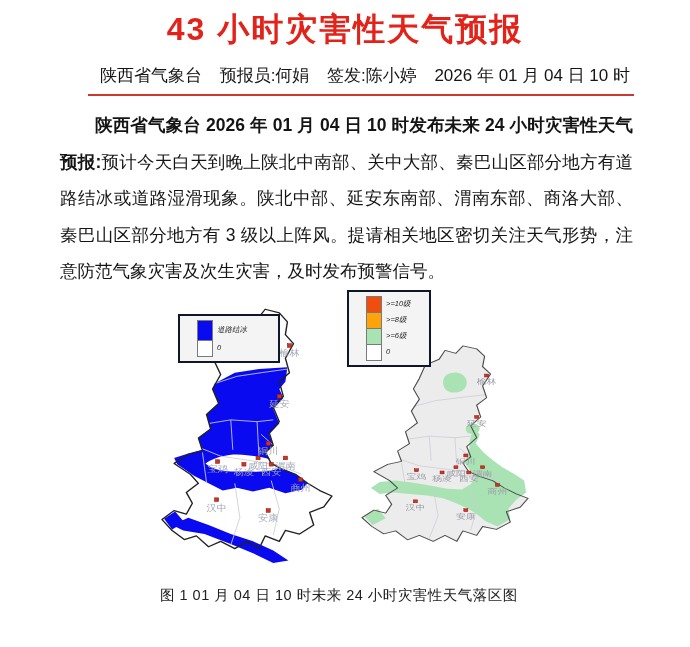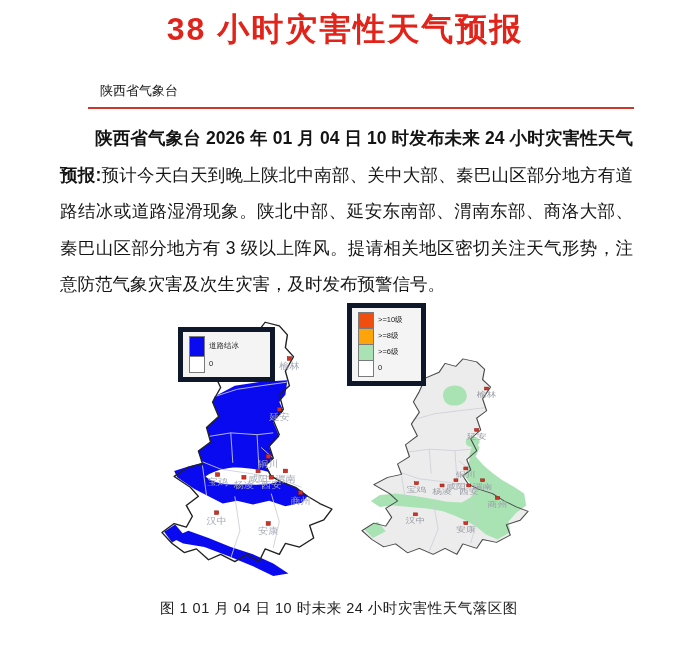--- a/index.html
+++ b/index.html
@@ -7,58 +7,61 @@
     width:690px;height:647px;background:#ffffff;overflow:hidden;
     font-family:"Liberation Sans","DejaVu Sans",sans-serif;
     -webkit-font-smoothing:antialiased;
   }
   .page-title{
     margin:6px 0 0;text-align:center;
     font-size:32px;font-weight:700;letter-spacing:2px;
     color:#e2231a;line-height:46px;
   }
   .meta-row{
-    margin:30px 56px 0 88px;padding:0 4px 7px 12px;
+    margin:12px 56px 0 88px;padding:0 4px 7px 12px;
     border-bottom:2px solid #cf372c;
     display:flex;justify-content:space-between;align-items:flex-end;
-    font-size:13px;color:#151515;white-space:nowrap;
+    font-size:17px;color:#151515;white-space:nowrap;
   }
   .body-para{
     margin:11px 57px 0 60px;
     font-size:17.5px;line-height:36.5px;color:#141414;
     text-align:justify;text-indent:2em;
   }
   .body-para .lead{font-weight:700;}
   .figure{position:relative;width:400px;height:282px;margin:6px 0 0 160px;}
   .map-left{position:absolute;left:0;top:6px;width:182px;height:272px;}
   .map-right{position:absolute;left:200px;top:44px;width:178px;height:222px;}
   .legend{
-    position:absolute;z-index:5;background:#f4f4f4;border:5px solid #0f172a;
-    padding:4px 7px 5px 6px;box-shadow:0 0 0 0 transparent;
+    position:absolute;z-index:5;background:#f4f4f4;border:2px solid #0f172a;
+    padding:4px 7px 5px 17px;box-shadow:0 0 0 0 transparent;font-style:italic;
   }
   .legend-left{left:18px;top:18px;min-width:74px;}
   .legend-right{left:187px;top:-6px;min-width:56px;}
   .leg-row{display:flex;align-items:center;}
   .leg-swatch{
     width:16px;flex:0 0 16px;border:1px solid #7a7a7a;margin-bottom:-1px;
     box-sizing:border-box;display:inline-block;
   }
   .leg-label{font-size:7.5px;color:#222;margin-left:4px;line-height:1;white-space:nowrap;}
   .figure-caption{
     width:400px;margin:8px 0 0 160px;text-align:left;
     font-size:14.5px;color:#222;letter-spacing:0.5px;
   }
 </style>
 </head>
 <body>
 
-<h1 class="page-title">38 小时灾害性天气预报</h1>
+<h1 class="page-title">43 小时灾害性天气预报</h1>
 
 <div class="meta-row">
   <span>陕西省气象台</span>
+  <span>预报员:何娟</span>
+  <span>签发:陈小婷</span>
+  <span>2026 年 01 月 04 日 10 时</span>
 </div>
 
 <p class="body-para"><span class="lead">陕西省气象台 2026 年 01 月 04 日 10 时发布未来 24 小时灾害性天气预报:</span><span>预计今天白天到晚上陕北中南部、关中大部、秦巴山区部分地方有道路结冰或道路湿滑现象。陕北中部、延安东南部、渭南东部、商洛大部、秦巴山区部分地方有 3 级以上阵风。提请相关地区密切关注天气形势，注意防范气象灾害及次生灾害，及时发布预警信号。</span></p>
 
 <div class="figure">
   <svg id="map-left" class="map-left" viewBox="0 0 180 300" preserveAspectRatio="none">
       <path d="M60,52 L66,34 L80,26 L86,14 L97,18 L104,8 L118,12 L126,22 L124,36 L132,46 L124,62 L128,78 L118,88 L122,104 L112,116 L118,132 L108,144 L112,158 L104,166 L110,178 L120,184 L134,190 L146,200 L158,208 L170,214 L162,226 L148,232 L152,246 L138,256 L124,252 L118,264 L104,258 L98,272 L86,264 L74,272 L60,264 L48,270 L36,258 L24,262 L12,252 L2,240 L14,230 L26,234 L32,222 L26,210 L38,200 L30,190 L14,178 L28,168 L42,164 L38,150 L50,140 L46,124 L58,112 L52,96 L60,80 L54,66 Z" fill="#ffffff" stroke="none"></path>
       <path d="M54,90 L74,78 L98,74 L126,72 L124,88 L118,96 L122,106 L112,118 L118,134 L108,146 L112,158 L105,166 L111,178 L121,184 L134,190 L146,200 L140,207 L124,211 L108,205 L92,209 L76,205 L62,208 L48,200 L34,192 L17,179 L14,172 L28,167 L42,163 L38,150 L50,140 L46,124 L58,112 L52,96 Z" fill="#0a0af0" stroke="none"></path>
       <path d="M12,246 L28,238 L48,246 L70,256 L92,264 L112,274 L127,285 L112,288 L92,277 L68,266 L44,256 L23,252 Z" fill="#0a0af0" stroke="none"></path>
       <path d="M4,239 L15,231 L24,243 L12,251 Z" fill="#0a0af0" stroke="none"></path>

